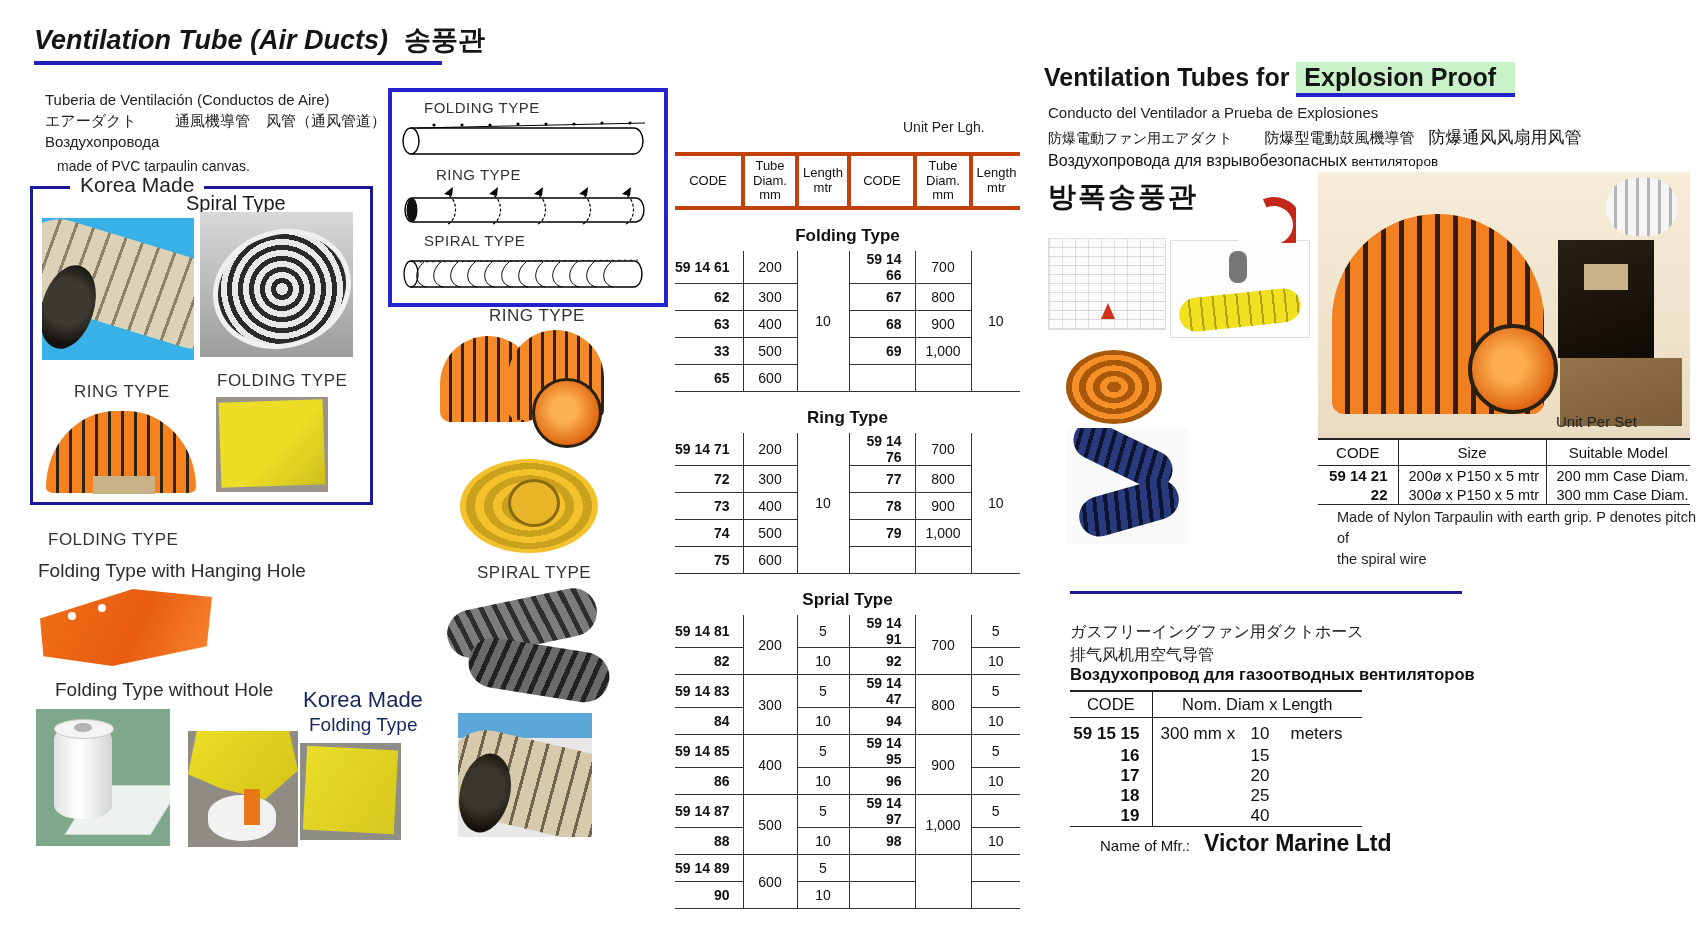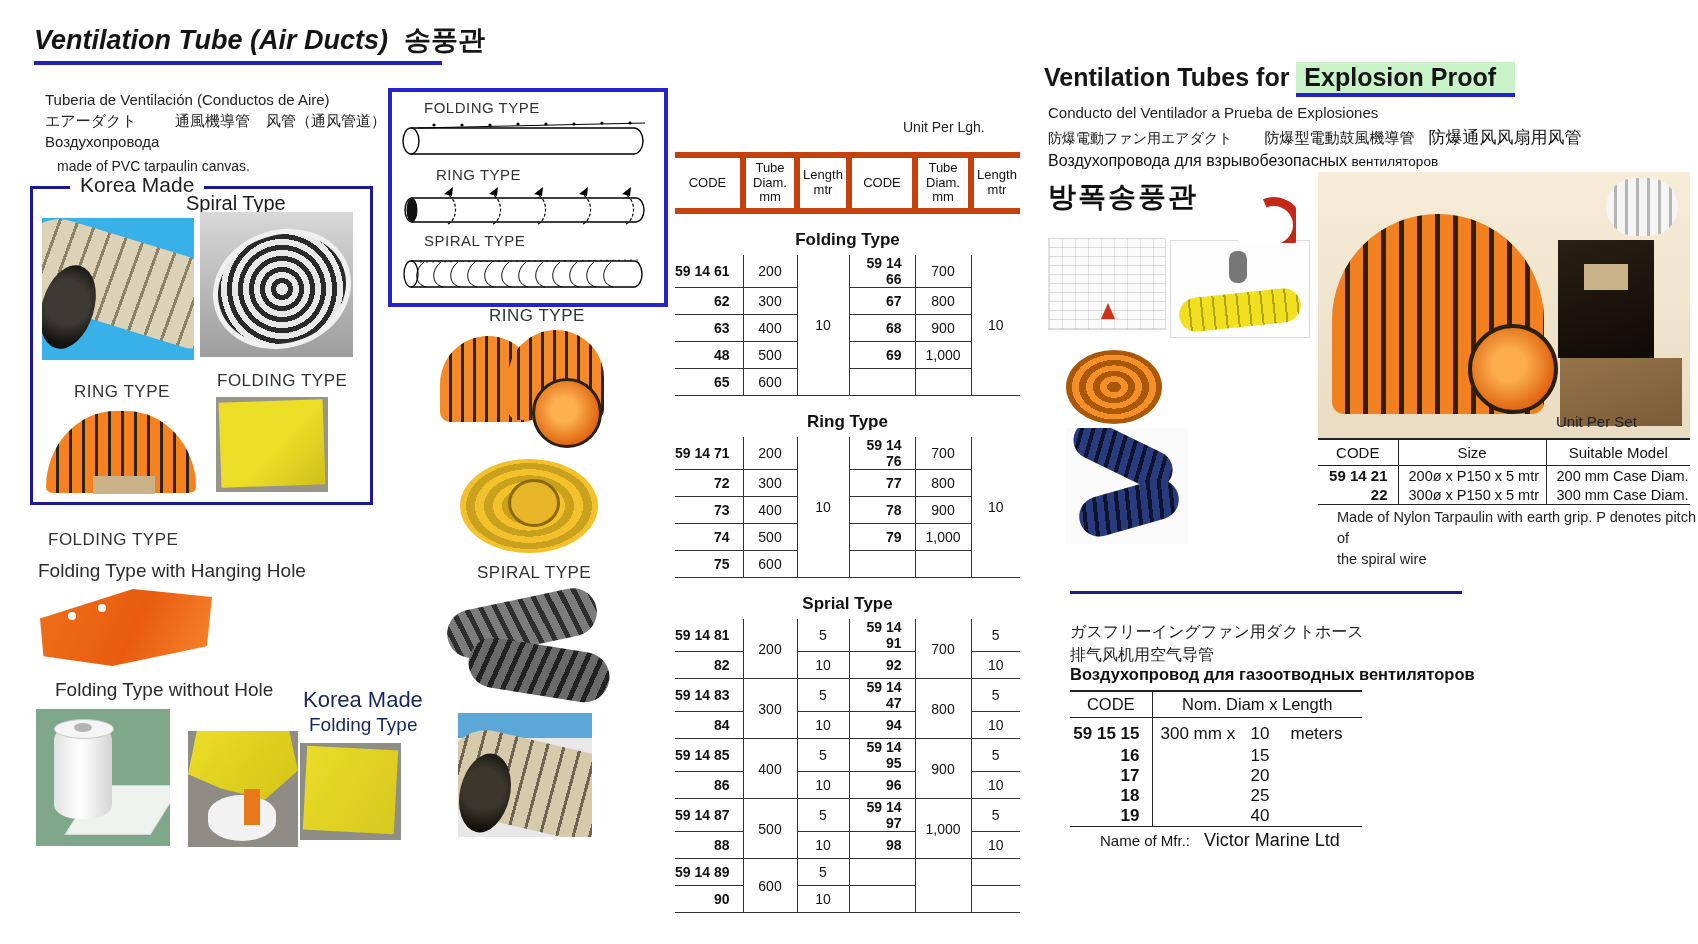--- a/index.html
+++ b/index.html
@@ -19,21 +19,21 @@
   .lbl-light{font-size:19px;color:#2b2b2b;white-space:nowrap;}
   .navy-lbl{color:#16265c;white-space:nowrap;}
   .korea-box{border:3px solid #1a1a99;}
   .korea-label{font-size:21px;color:#222;background:#fff;padding:0 10px;white-space:nowrap;}
   .diagram-box{border:4px solid #2424cc;background:#fff;}
   .d-lbl{font-size:15px;color:#333;letter-spacing:.5px;white-space:nowrap;}
   
   .unit-note{font-size:14px;color:#222;white-space:nowrap;}
   table.spec{border-collapse:collapse;table-layout:fixed;width:345px;}
   .spec th{font-weight:normal;font-size:13px;line-height:1.15;white-space:pre-line;
-           border:6px solid #c2410c;padding:2px 0;height:46px;vertical-align:middle;}
+           border:4px solid #c2410c;padding:2px 0;height:46px;vertical-align:middle;}
   .spec td{border:1px solid #333;border-top:none;height:26px;font-size:14px;text-align:center;padding:0;}
   .spec td.c-code{text-align:right;padding-right:13px;font-weight:bold;}
   .spec td.sec-title{border:none;font-weight:bold;font-size:17px;height:36px;vertical-align:bottom;padding-bottom:5px;}
   .spec tr>*:first-child{border-left:none;}
   .spec tr>*:last-child{border-right:none;}
   
   .exp-title{font-size:25px;font-weight:bold;color:#151515;white-space:nowrap;}
   .exp-hl{background:#c9f2c9;padding:1px 19px 2px 8px;border-bottom:4px solid #2222cc;}
   .exp-ja{font-size:14px;white-space:nowrap;}
   .exp-ja .zht{font-size:15px;margin-left:28px;}
@@ -57,21 +57,21 @@
   .gas th{font-weight:normal;font-size:16.5px;border-top:2px solid #222;border-bottom:1.5px solid #222;padding:3px 0;}
   .gas th+th,.gas td+td{border-left:1.5px solid #222;}
   .gas td{padding:0 0 0 8px;font-size:17px;height:20px;}
   .gas td.t-code{text-align:right;padding:0 12px 0 0;font-weight:bold;}
   .gas tr.first td{padding-top:4px;height:24px;}
   .gas tr.last td{border-bottom:1.5px solid #222;}
   .gas .pfx{display:inline-block;width:90px;}
   .gas .num{display:inline-block;width:40px;}
   .mfr{white-space:nowrap;}
   .mfr .l{font-size:15px;}
-  .mfr .n{font-size:18px;font-weight:normal;margin-left:14px;}
+  .mfr .n{font-size:23px;font-weight:bold;margin-left:14px;}
 </style>
 </head>
 <body>
 
 <div id="page">
 
   <div class="abs main-title" style="left:34px;top:22px;">
     <span class="t-en">Ventilation Tube (Air Ducts)</span><span class="t-ko">송풍관</span>
   </div>
   <div class="abs rule" style="left:34px;top:61px;width:408px;height:4px;"></div>
@@ -239,21 +239,21 @@
           <td class="c-code">67</td>
           <td class="c-diam">800</td>
         </tr>
         <tr>
           <td class="c-code">63</td>
           <td class="c-diam">400</td>
           <td class="c-code">68</td>
           <td class="c-diam">900</td>
         </tr>
         <tr>
-          <td class="c-code">48</td>
+          <td class="c-code">33</td>
           <td class="c-diam">500</td>
           <td class="c-code">69</td>
           <td class="c-diam">1,000</td>
         </tr>
         <tr>
           <td class="c-code">65</td>
           <td class="c-diam">600</td>
           <td class="c-code"></td>
           <td class="c-diam"></td>
         </tr>

